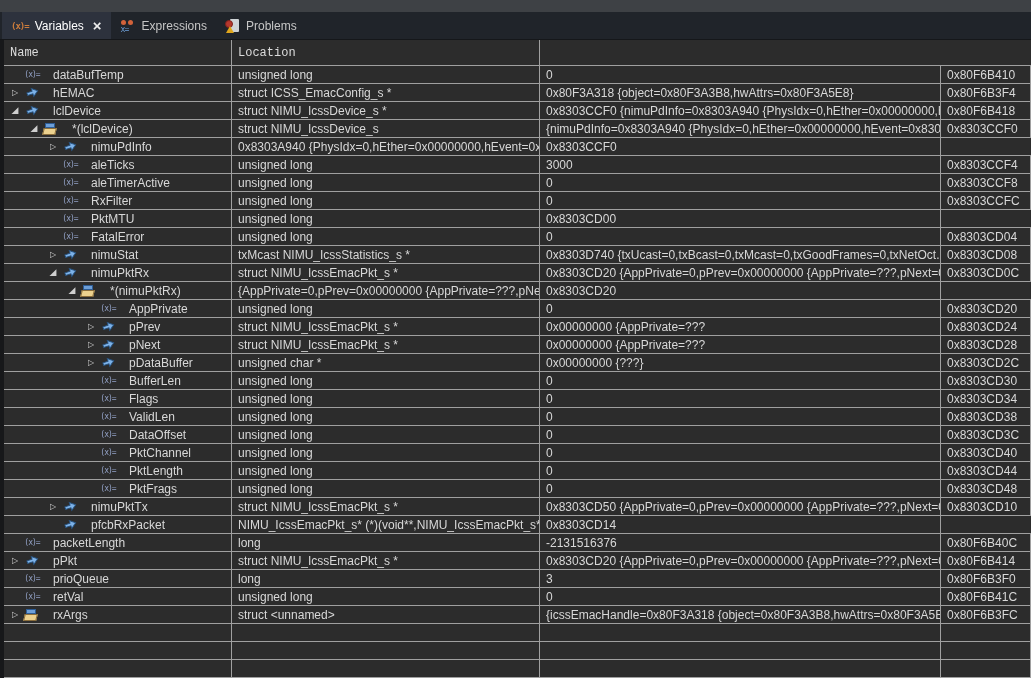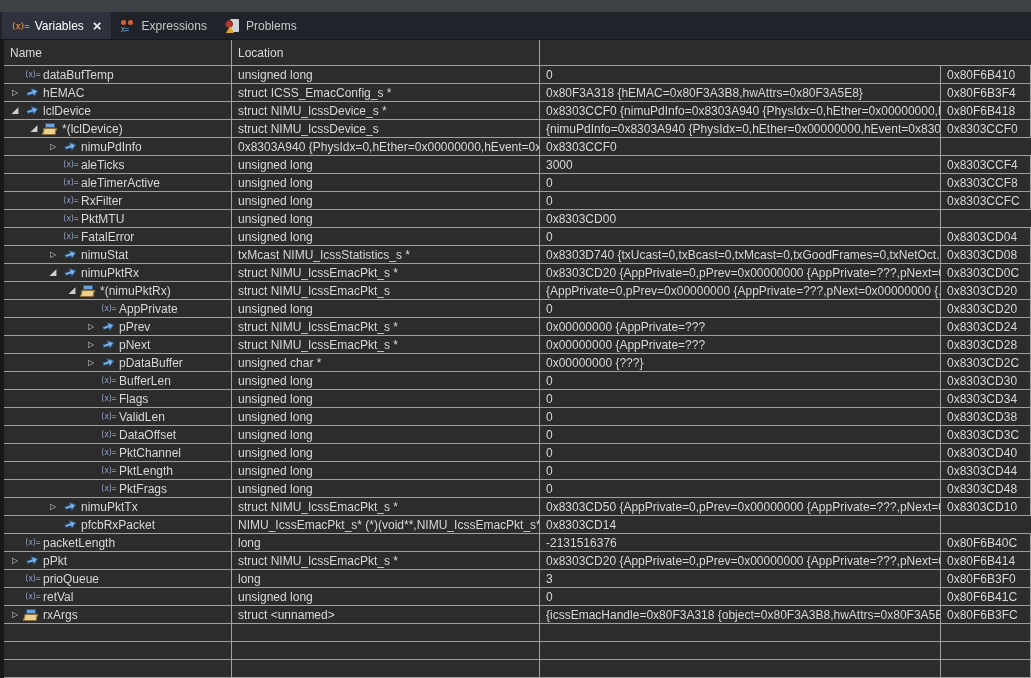--- a/index.html
+++ b/index.html
@@ -30,35 +30,35 @@
     font-size:8px;color:#6d9fd8;letter-spacing:-1px;}
   .prob-icon{position:relative;width:15px;height:14px;flex:none;}
   .prob-icon .page{position:absolute;right:1px;top:0;width:9px;height:13px;background:#cfd3d6;border-radius:1px;}
   .prob-icon .dot{position:absolute;left:0;top:1px;width:8px;height:8px;border-radius:50%;
     background:var(--problems-red);border:1px solid #7e221c;}
   .prob-icon .warn{position:absolute;left:1px;bottom:0;width:0;height:0;
     border-left:4px solid transparent;border-right:4px solid transparent;border-bottom:7px solid var(--warn-amber);}
   
   .grid{border-left:4px solid #17181a;background:var(--row-bg);}
   .header{display:grid;grid-template-columns:228px 308px 401px 1fr;height:26px;
-    border-bottom:1px solid var(--grid-line);}
+    border-bottom:1px solid var(--grid-line);font-family:Liberation Mono, monospace;}
   .header .hcell{display:flex;align-items:center;padding-left:6px;color:var(--header-text);
     border-right:1px solid var(--grid-line);overflow:hidden;white-space:nowrap;}
   .row{display:grid;grid-template-columns:228px 308px 401px 1fr;height:18px;
     border-bottom:1px solid var(--grid-line);}
   .cell{overflow:hidden;white-space:nowrap;border-right:1px solid var(--grid-line);
     display:flex;align-items:center;}
   .c-type,.c-value,.c-loc{padding-left:6px;}
   .c-name{padding-left:3px;}
   .indent{flex:none;height:1px;}
   .expander{flex:none;width:16px;text-align:center;font-family:"DejaVu Sans",sans-serif;
     font-size:8px;line-height:1;color:#cfcfcf;}
   .expander.open{font-size:9px;}
   .iconbox{flex:none;width:18px;height:16px;display:flex;align-items:center;justify-content:center;overflow:visible;}
-  .label{margin-left:2px;}
+  .label{margin-left:12px;}
   .vicon{font-family:"DejaVu Sans Mono",monospace;font-size:8px;color:var(--var-icon-color);
     letter-spacing:-1px;white-space:nowrap;}
   .sicon{position:relative;width:18px;}
   .sicon .sb{position:absolute;left:3px;top:2px;width:10px;height:5px;background:var(--struct-back);
     border:1px solid #2d5c94;}
   .sicon .sf{position:absolute;left:1px;bottom:2px;width:13px;height:7px;background:var(--struct-front);
     border:1px solid #8a6d3b;transform:skewX(-14deg);}
   .row.empty .cell{color:transparent;}
 </style>
 </head>
@@ -115,21 +115,21 @@
 
       <span class="iconbox picon">
         <svg width="13" height="11" viewBox="0 0 14 12" style="transform:rotate(-18deg)">
           <path d="M1 4.5 H7 V1.5 L13 6 L7 10.5 V7.5 H1 Z" fill="#7db2e8" stroke="#27517d" stroke-width="1"></path>
         </svg>
       </span>
 
       <span class="label">hEMAC</span>
     </div>
     <div class="cell c-type">struct ICSS_EmacConfig_s *</div>
-    <div class="cell c-value">0x80F3A318 {hEMAC=0x80F3A3B8,hwAttrs=0x80F3A5E8}</div>
+    <div class="cell c-value">0x80F3A318 {object=0x80F3A3B8,hwAttrs=0x80F3A5E8}</div>
     <div class="cell c-loc">0x80F6B3F4</div>
   </div>
       <div class="row">
     <div class="cell c-name">
       <span class="indent" style="width: 0px;"></span>
       <span class="expander open">◢</span>
 
       <span class="iconbox picon">
         <svg width="13" height="11" viewBox="0 0 14 12" style="transform:rotate(-18deg)">
           <path d="M1 4.5 H7 V1.5 L13 6 L7 10.5 V7.5 H1 Z" fill="#7db2e8" stroke="#27517d" stroke-width="1"></path>
@@ -270,21 +270,20 @@
     <div class="cell c-name">
       <span class="indent" style="width: 57px;"></span>
       <span class="expander open">◢</span>
 
       <span class="iconbox sicon">
         <i class="sb"></i>
             <i class="sf"></i>
       </span>
       <span class="label">*(nimuPktRx)</span>
     </div>
-    <div class="cell c-type">struct NIMU_IcssEmacPkt_s</div>
     <div class="cell c-value">{AppPrivate=0,pPrev=0x00000000 {AppPrivate=???,pNext=0x00000000 {...</div>
     <div class="cell c-loc">0x8303CD20</div>
   </div>
       <div class="row">
     <div class="cell c-name">
       <span class="indent" style="width: 76px;"></span>
       <span class="expander"></span>
       <span class="iconbox vicon">(x)=</span>
 
       <span class="label">AppPrivate</span>

